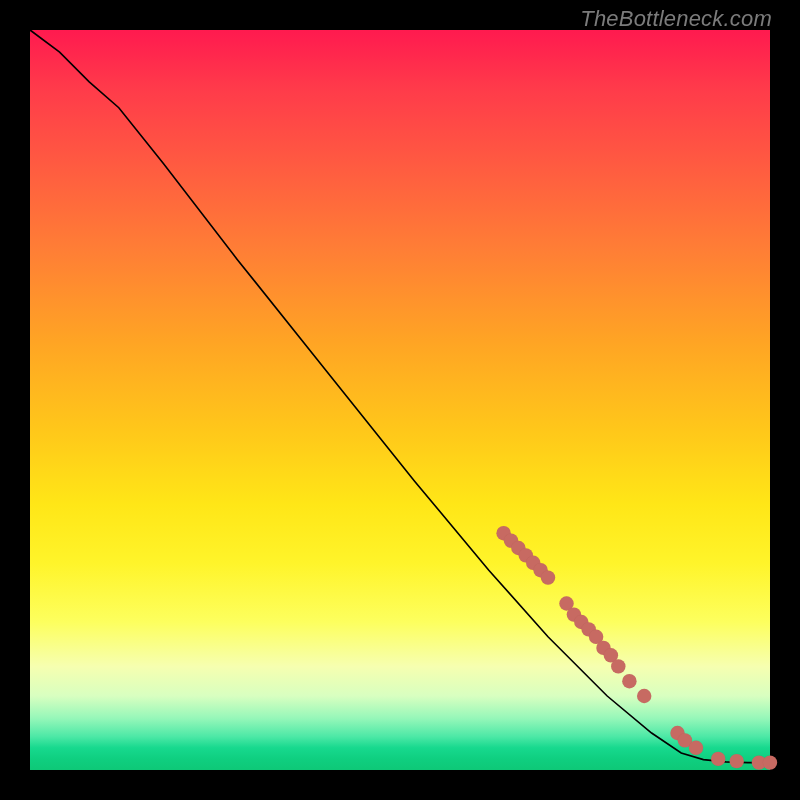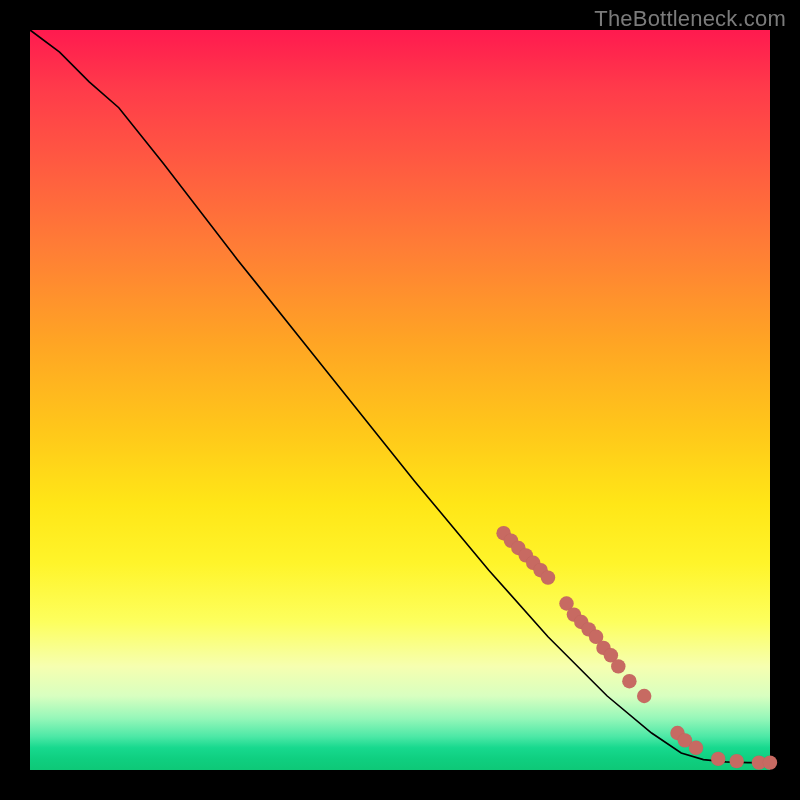--- a/index.html
+++ b/index.html
@@ -38,26 +38,27 @@
       #96f7b9 93%,
       #4ce8a6 95.5%,
       #17d98e 97%,
       #0fcf80 98.5%,
       #0ec877 100%
     );
   }
   .watermark {
     position: absolute;
     top: 6px;
-    right: 14px;
+    right: 28px;
     color: #7b7b7b;
     font-size: 22px;
     font-weight: 500;
     letter-spacing: 0.2px;
     user-select: none;
+    font-style: italic;
   }
   svg.overlay {
     position: absolute;
     left: 0;
     top: 0;
     width: 740px;
     height: 740px;
     overflow: visible;
   }
   .curve {

